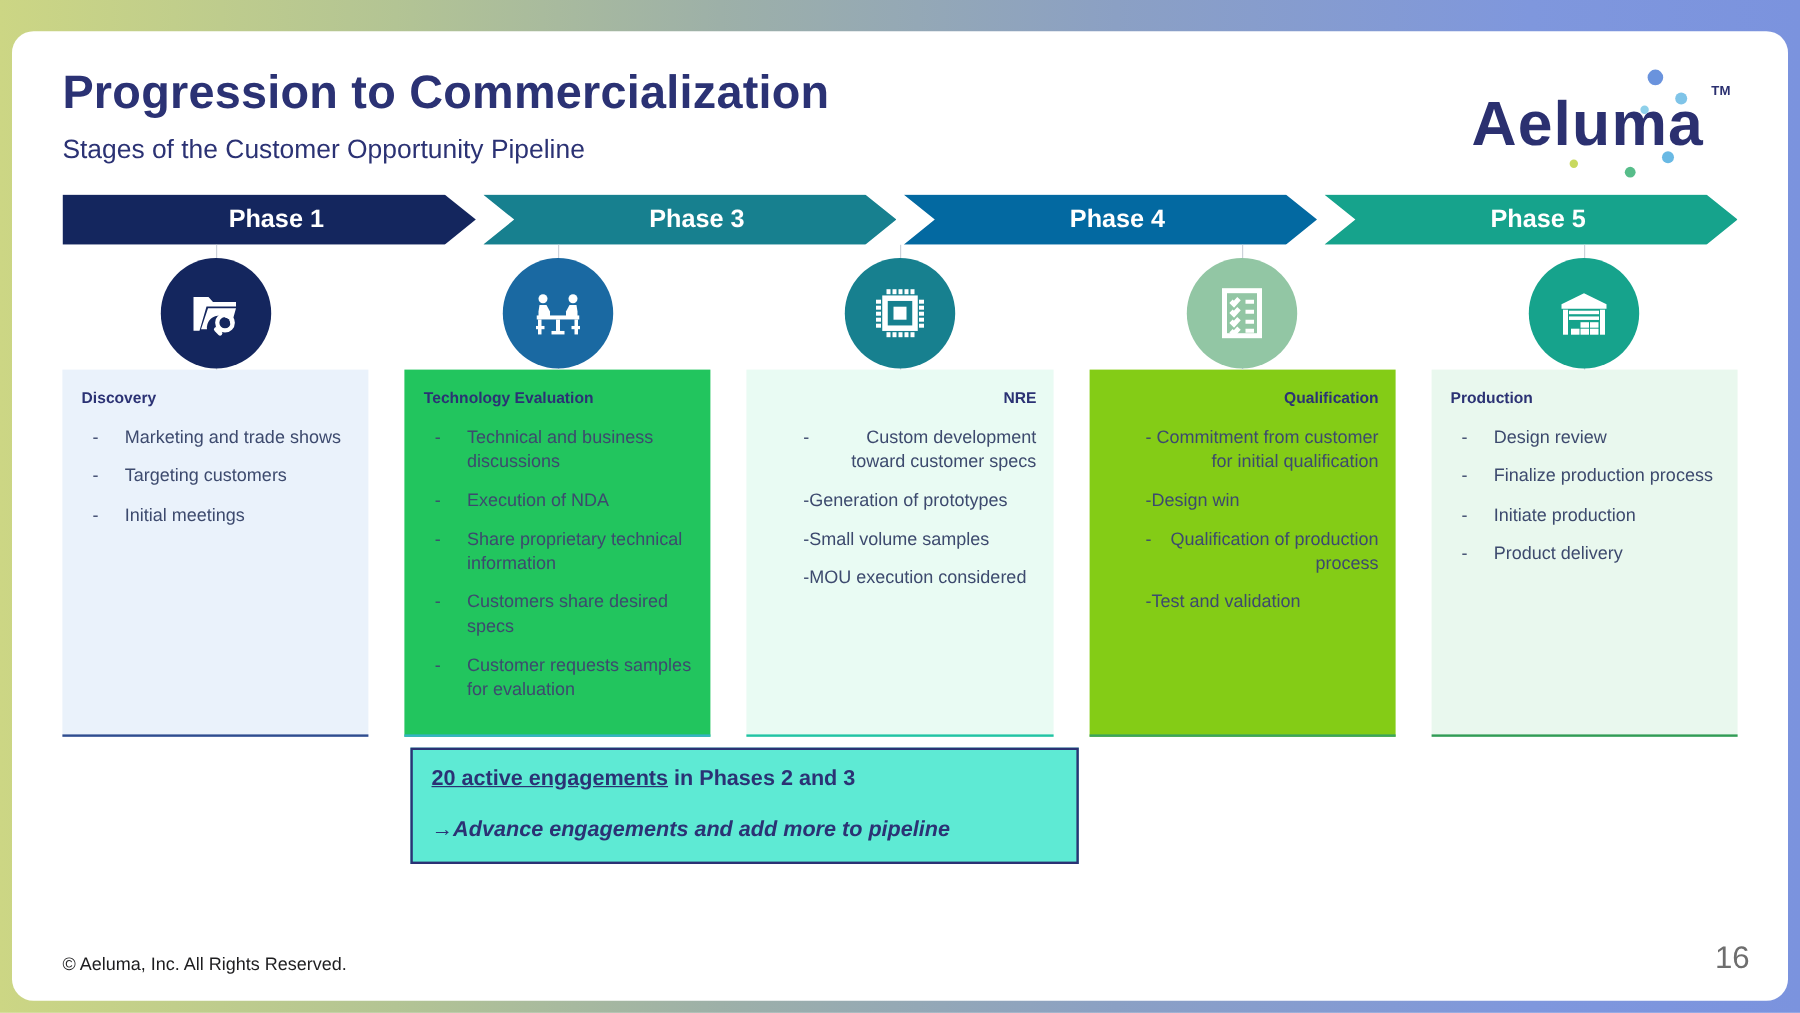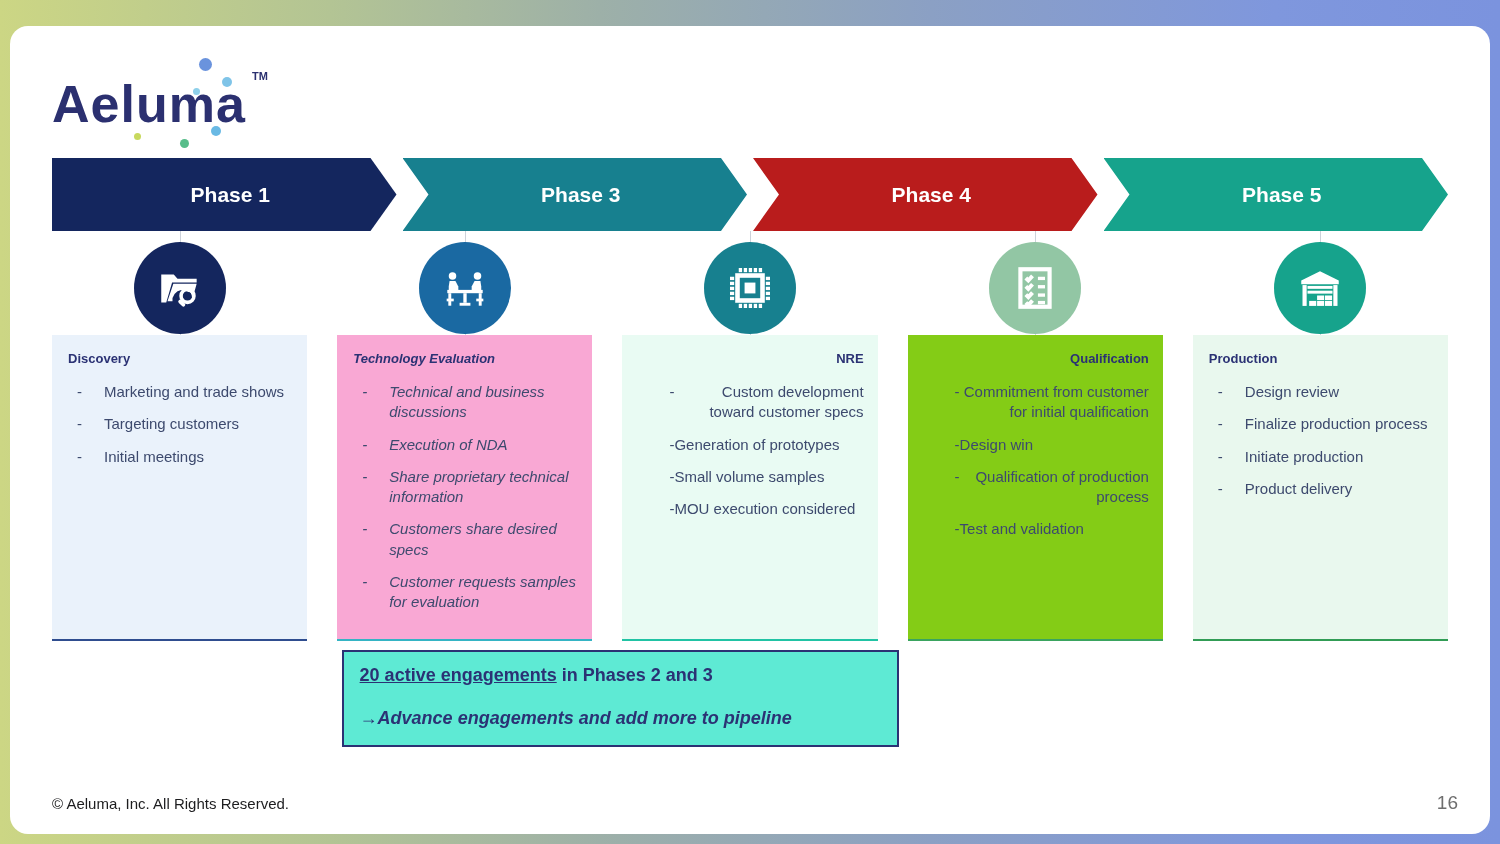--- a/index.html
+++ b/index.html
@@ -22,47 +22,47 @@
   .dot { position:absolute; border-radius:50%; }
   .dot-blue-lg   { width:13px; height:13px; background:#6a93dd; top:-16px; right:34px; }
   .dot-cyan-md   { width:10px; height:10px; background:#7fc4e8; top:3px; right:14px; }
   .dot-cyan-sm2  { width:7px;  height:7px;  background:#8ed0ea; top:14px; right:46px; }
   .dot-yellow-sm { width:7px;  height:7px;  background:#c8d95e; bottom:-6px; left:82px; }
   .dot-green-sm  { width:9px;  height:9px;  background:#57bd8a; bottom:-14px; right:57px; }
   .dot-cyan-sm   { width:10px; height:10px; background:#69b9e4; bottom:-2px; right:25px; }
   
   .arrows-row { display:flex; gap:6px; margin-top:24px; }
   .arrow {
-    flex:1; height:73px; display:flex; align-items:center; justify-content:center;
+    flex:1; height:42px; display:flex; align-items:center; justify-content:center;
     color:#ffffff; font-size:21px; font-weight:bold;
     clip-path:polygon(0 0, calc(100% - 26px) 0, 100% 50%, calc(100% - 26px) 100%, 0 100%, 26px 50%);
   }
   .arrow.first { clip-path:polygon(0 0, calc(100% - 26px) 0, 100% 50%, calc(100% - 26px) 100%, 0 100%); }
   .arrow .lbl { transform:translateX(6px); }
   .a1 { background:#14265e; }
   .a2 { background:#1a69a2; }
   .a3 { background:#17808f; }
-  .a4 { background:#b91c1c; }
+  .a4 { background:#0369a1; }
   .a5 { background:#16a38c; }
   
   .icons-row { display:flex; gap:30px; height:104px; }
   .icon-col { flex:1; position:relative; display:flex; justify-content:center; }
   .connector { position:absolute; left:50%; top:0; bottom:0; width:1px; background:#cdd2da; }
   .circle {
     position:relative; width:92px; height:92px; border-radius:50%;
     margin-top:11px; display:flex; align-items:center; justify-content:center;
   }
   .c1 { background:#14265e; } .c2 { background:#1a69a2; } .c3 { background:#17808f; }
   .c4 { background:#92c6a4; } .c5 { background:#16a38c; }
   .circle svg { width:50px; height:50px; }
   
   .cards-row { display:flex; gap:30px; }
   .card { flex:1; min-height:306px; padding:16px 14px 10px 16px; }
   .card.bg-blue  { background:#eaf2fb; }
-  .card.bg-blue2 { background:#f9a8d4;font-style:italic; }
+  .card.bg-blue2 { background:#22c55e; }
   .card.bg-mint  { background:#e9fbf3; }
   .card.bg-mint2 { background:#84cc16;text-align:right; }
   .card.bg-mint3 { background:#e9f8ee; }
   .u1 { border-bottom:2px solid #2f4d8f; }
   .u2 { border-bottom:2px solid #35b4c4; }
   .u3 { border-bottom:2px solid #21c3a4;text-align:right; }
   .u4 { border-bottom:2px solid #3aa45f; }
   .u5 { border-bottom:2px solid #319c55; }
   .card-title { color:#2b3274; font-size:13px; font-weight:bold; margin-bottom:16px; }
   .bullet { display:flex; margin-bottom:12px; color:#3d4a6e; font-size:15px; line-height:1.35; }
@@ -72,28 +72,32 @@
   .spacer-col { flex:1; }
   .callout {
     flex:2; border:2px solid #2b3274; background:#5eead4;
     padding:13px 18px 16px 16px; margin-right:-30px;
   }
   .callout-line1 { color:#2b3274; font-size:18px; font-weight:bold; }
   .callout-line1 .ul { text-decoration:underline; }
   .callout-line2 { color:#2b3274; font-size:18px; font-weight:bold; font-style:italic; margin-top:22px; }
   
   .footer-left { position:absolute; left:42px; bottom:22px; color:#1d1d1f; font-size:15px; }
-  .page-num { position:absolute; right:32px; bottom:20px; color:#6e6e6e; font-size:19px; }
+  .page-num { position:absolute; right:32px; bottom:20px; color:#6e6e6e; font-size:26px; }
 </style>
 </head>
 <body>
 
 <div class="slide">
 
   <div class="header">
+    <div>
+      <div class="title">Progression to Commercialization</div>
+      <div class="subtitle">Stages of the Customer Opportunity Pipeline</div>
+    </div>
     <div class="logo-wrap">
       <span class="logo-text">Aeluma</span>
       <span class="logo-tm">TM</span>
       <span class="dot dot-blue-lg"></span>
       <span class="dot dot-cyan-md"></span>
       <span class="dot dot-cyan-sm2"></span>
       <span class="dot dot-yellow-sm"></span>
       <span class="dot dot-green-sm"></span>
       <span class="dot dot-cyan-sm"></span>
     </div>

